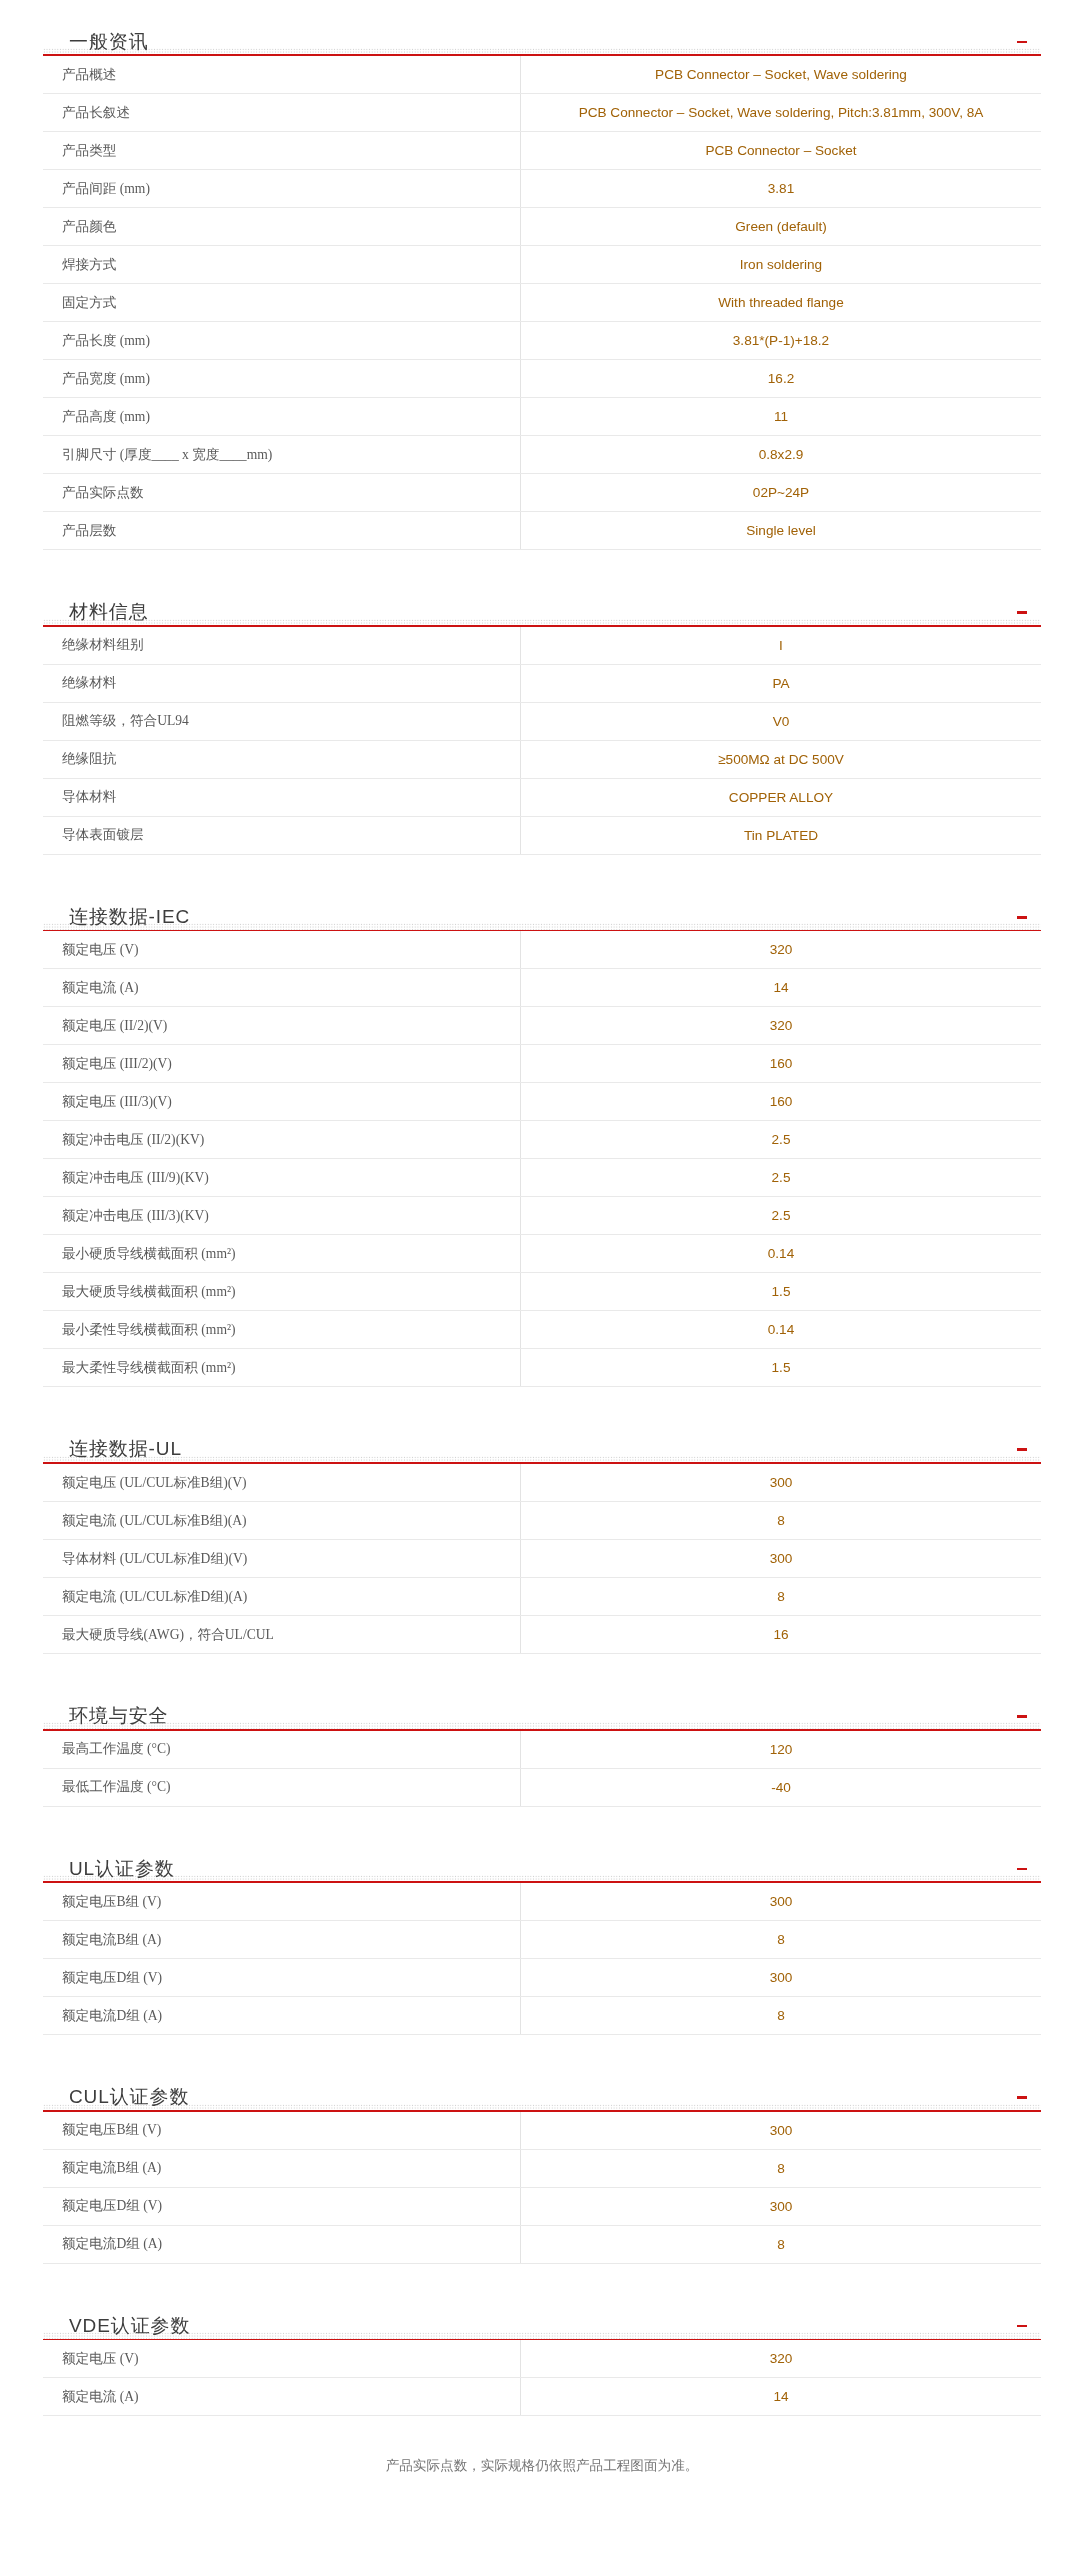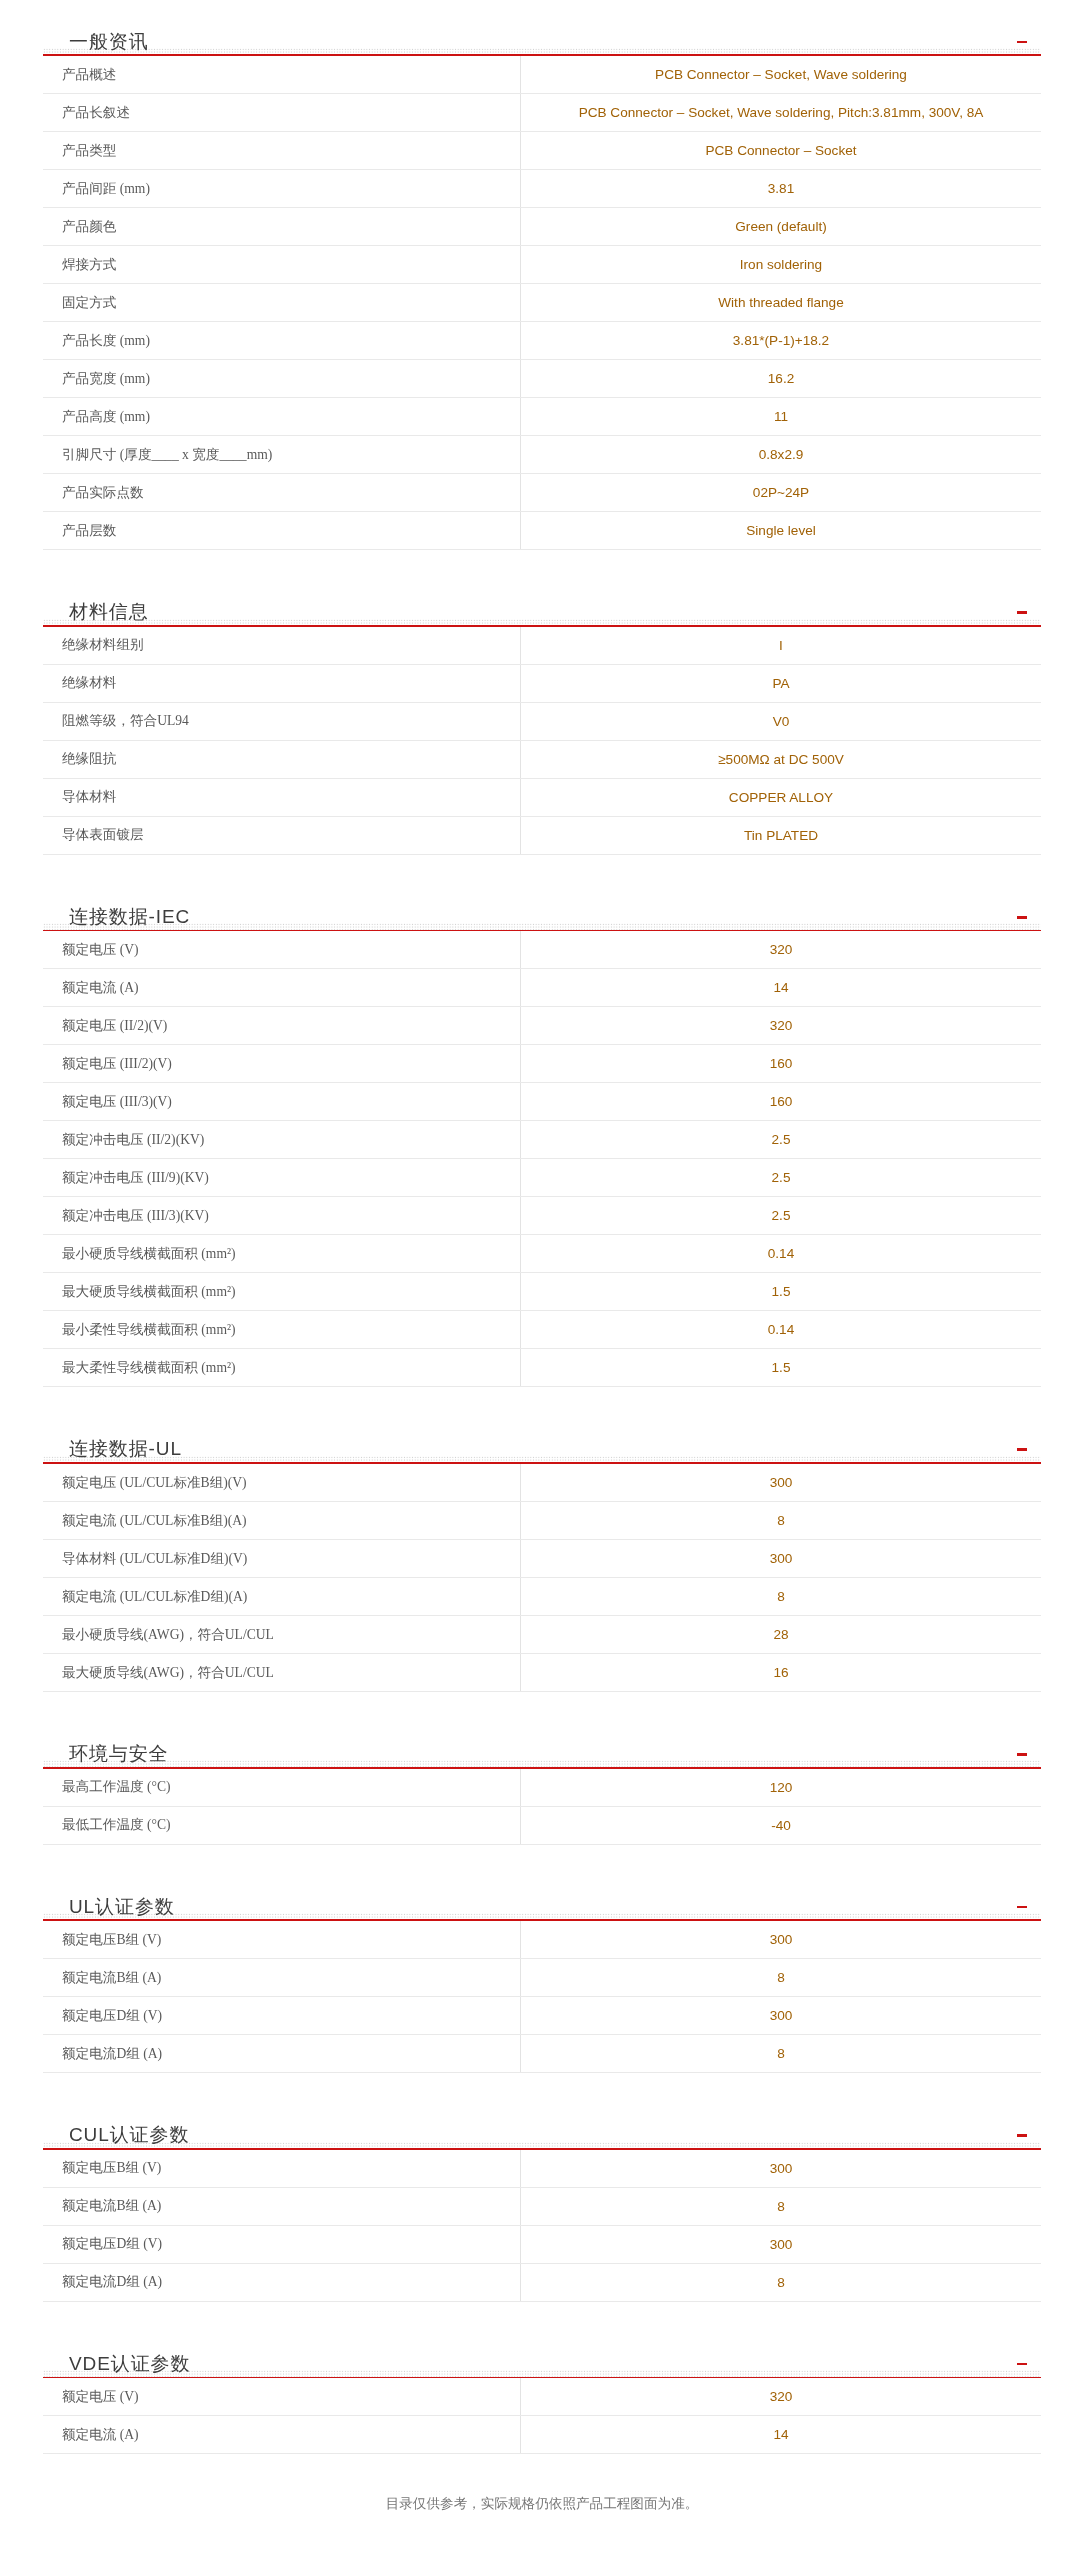--- a/index.html
+++ b/index.html
@@ -259,24 +259,20 @@
           </div>
           <div class="spec-row">
             <div class="spec-label">导体材料 (UL/CUL标准D组)(V)</div>
             <div class="spec-value">300</div>
           </div>
           <div class="spec-row">
             <div class="spec-label">额定电流 (UL/CUL标准D组)(A)</div>
             <div class="spec-value">8</div>
           </div>
           <div class="spec-row">
-            <div class="spec-label">最小硬质导线(AWG)，符合UL/CUL</div>
-            <div class="spec-value">28</div>
-          </div>
-          <div class="spec-row">
             <div class="spec-label">最大硬质导线(AWG)，符合UL/CUL</div>
             <div class="spec-value">16</div>
           </div>
         </div>
       </section>
       <section class="spec-section">
         <div class="sec-head"><h2 class="sec-title">环境与安全</h2></div>
         <span class="collapse-toggle"></span>
         <div class="rule-dots"></div>
         <div class="rule-red"></div>
@@ -349,15 +345,15 @@
             <div class="spec-label">额定电压 (V)</div>
             <div class="spec-value">320</div>
           </div>
           <div class="spec-row">
             <div class="spec-label">额定电流 (A)</div>
             <div class="spec-value">14</div>
           </div>
         </div>
       </section>
     </div>
-  <div class="footer-note">目录仅供参考，实际规格仍依照产品工程图面为准。</div>
+  <div class="footer-note">产品实际点数，实际规格仍依照产品工程图面为准。</div>
 </main>
 
 
 </body></html>

